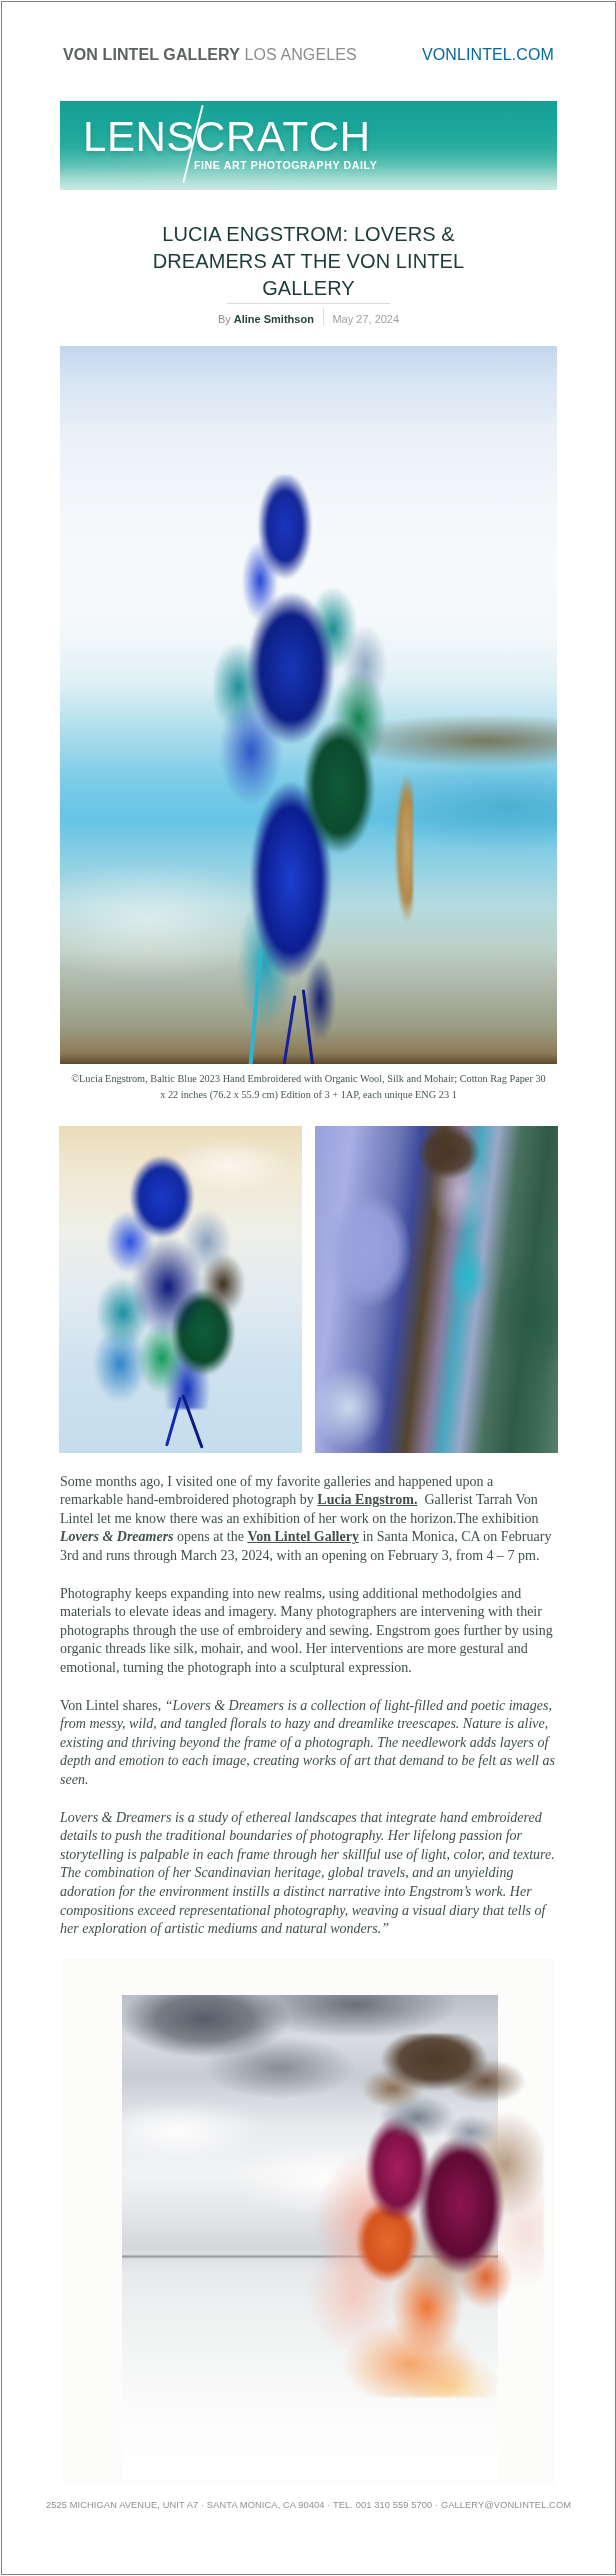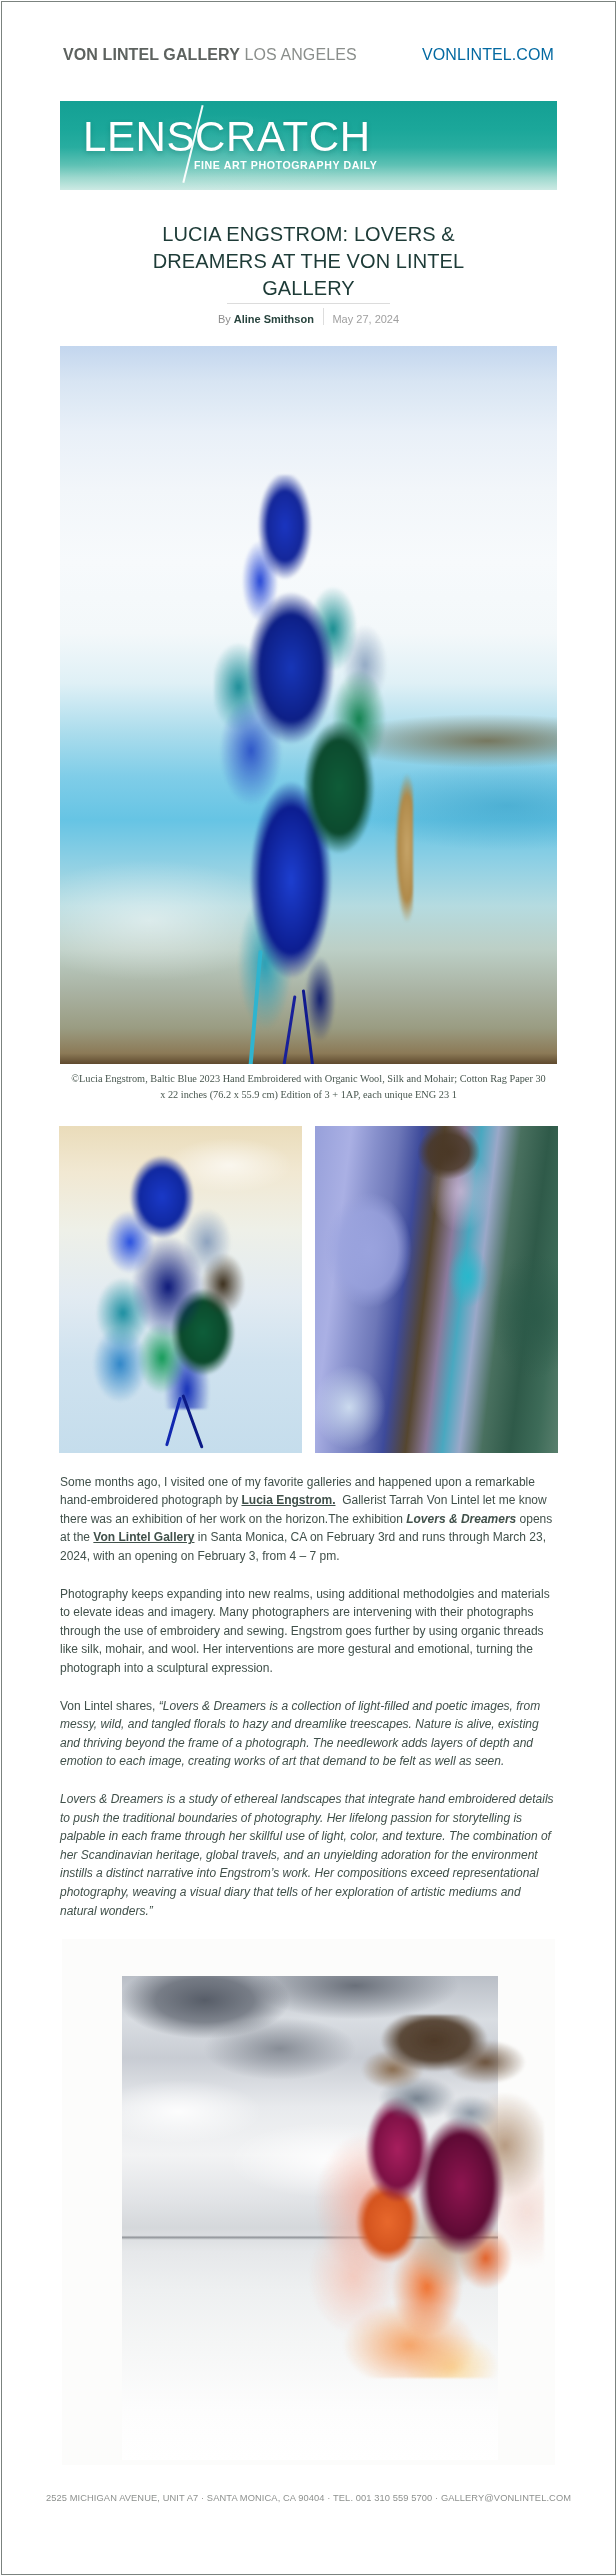--- a/index.html
+++ b/index.html
@@ -136,22 +136,22 @@
       radial-gradient(51px 58px  at 14% 86%, rgba(216,232,245,0.85), transparent 72%),
       radial-gradient(58px 84px at 90% 58%, rgba(43,90,73,0.9), transparent 75%),
       linear-gradient(97deg,
         #97a0da 0%, #aab0e4 13%, #8790cc 22%, #6d77b8 30%, #3d4a9a 38%, #55462f 46%,
         #8a7a9c 53%, #49a8c0 59%, #9aa8c8 65%, #49705f 73%, #2f5a49 83%, #3d6b58 92%, #597f6d 100%);
   }
 
   
   .body-text {
     width:497px; margin:20px auto 16px;
-    font-family:Liberation Sans, sans-serif;
-    font-size:12px; line-height:18.6px; color:#40504a;
+    font-family:Liberation Serif, serif;
+    font-size:14px; line-height:18.6px; color:#40504a;
   }
   .body-text p { margin-bottom:19px; }
   .lnk { font-weight:700; text-decoration:underline; color:#40504a; cursor:pointer; }
   .bi { font-weight:700; font-style:italic; }
   .it { font-style:italic; }
 
   
   .artwork {
     position:relative; width:493px; height:526px; margin:3.2px auto 0;
     background:#fcfcfb; overflow:hidden;
@@ -187,21 +187,21 @@
       radial-gradient(39px 45px  at 76% 67%, #e2622a 0%, transparent 70%),
       radial-gradient(77px 103px at 28% 52%, rgba(244,160,140,0.75), transparent 70%),
       radial-gradient(64px 84px at 22% 72%, rgba(248,180,160,0.6), transparent 70%),
       radial-gradient(58px 77px at 93% 54%, rgba(238,200,190,0.55), transparent 75%),
       radial-gradient(93px 61px at 45% 91%, rgba(245,150,80,0.85), transparent 72%),
       radial-gradient(64px 45px at 62% 97%, rgba(250,205,125,0.75), transparent 75%);
   }
 
   
   .footer {
-    margin-top:28px; text-align:center;
+    margin-top:16px; text-align:center;
     font-size:9.3px; letter-spacing:0.1px; color:#8e918f;
   }
 </style>
 </head>
 <body>
 
 <div class="page">
   <div class="page-border"></div>
 
   <div class="header">

